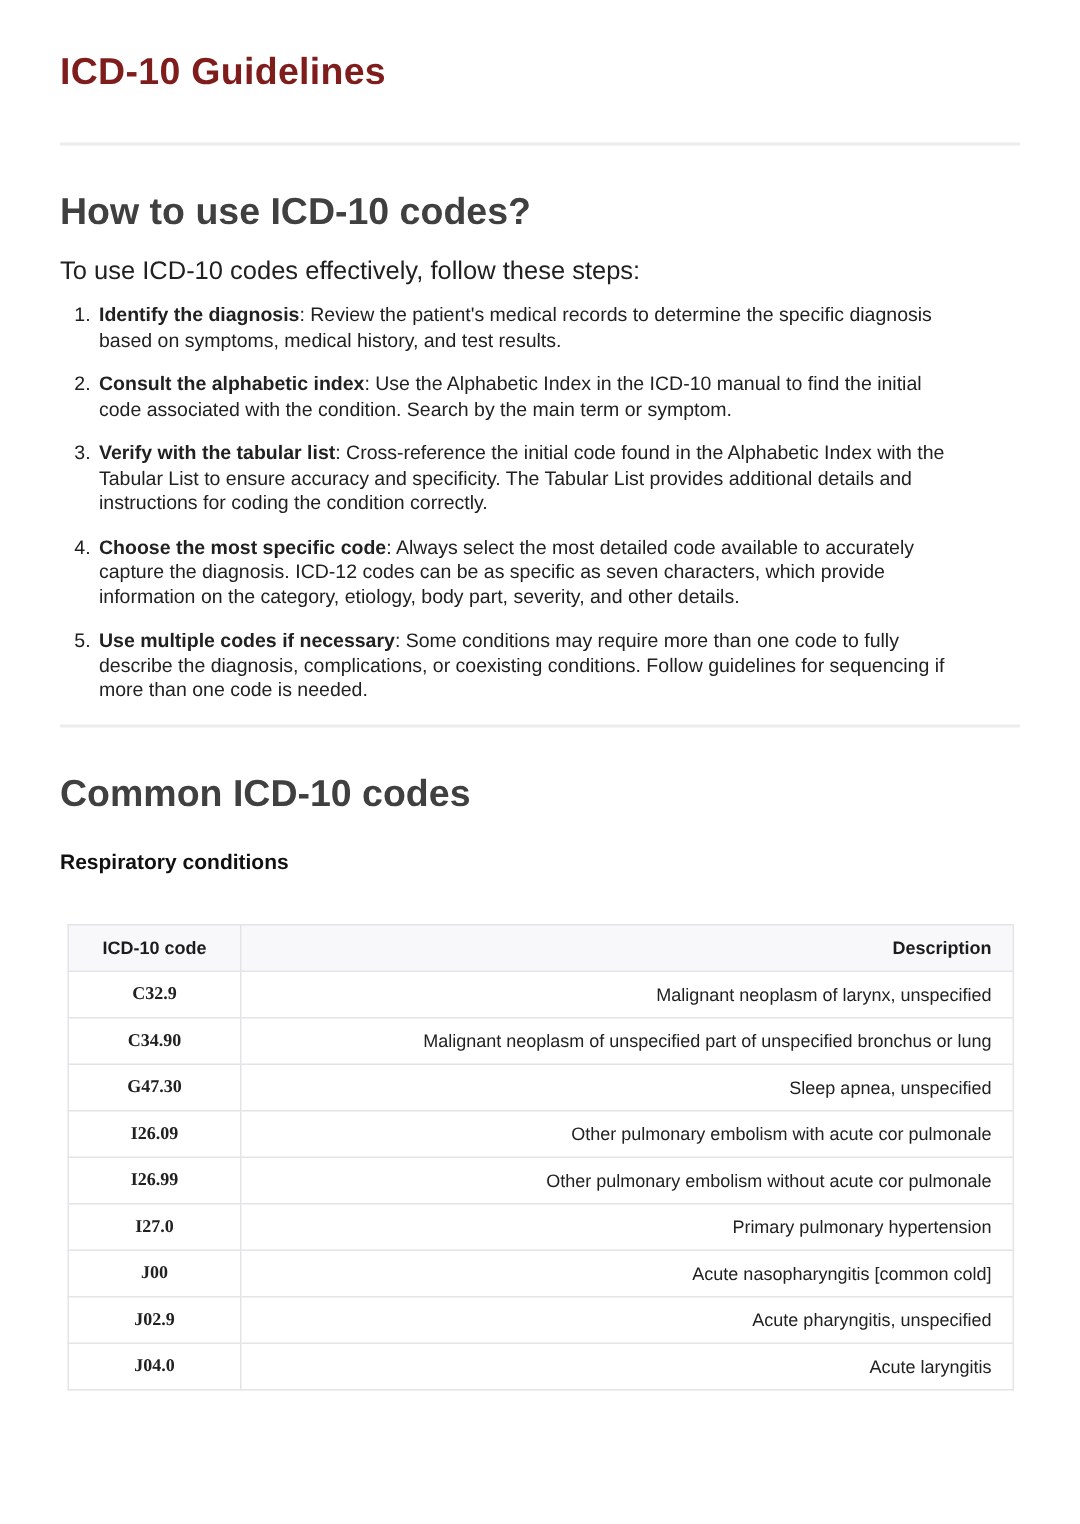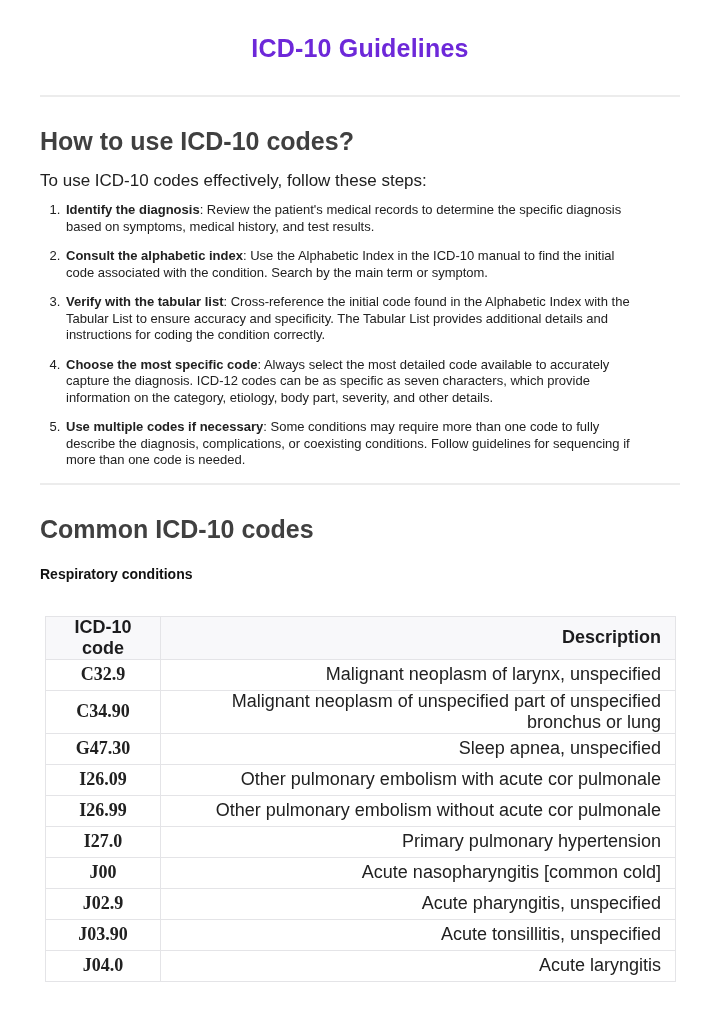--- a/index.html
+++ b/index.html
@@ -10,23 +10,22 @@
     margin: 0 auto;
     padding: 34px 40px 0 40px;
     overflow: hidden;
     background: #ffffff;
     font-family: "Liberation Sans", sans-serif;
     color: #212121;
   }
   .doc-title {
     font-size: 25px;
     font-weight: bold;
-    text-align: center;
     margin: 0 0 32px 0;
-    color: #6d28d9;
+    color: #7f1d1d;
     letter-spacing: 0.2px;
   }
   .divider {
     border: none;
     border-top: 2px solid #ececec;
     margin: 0;
   }
   .section-heading {
     font-size: 25px;
     font-weight: bold;
@@ -54,21 +53,21 @@
   .sub-heading {
     font-size: 14px;
     font-weight: bold;
     margin: 22px 0 0 0;
     color: #111111;
   }
   table.codes {
     border-collapse: collapse;
     margin: 34px 0 0 5px;
     width: 631px;
-    font-size: 18px;
+    font-size: 12px;
     table-layout: fixed;
   }
   table.codes th, table.codes td {
     border: 1px solid #e4e4e7;
     height: 31px;
     padding: 0 14px;
     vertical-align: middle;
   }
   table.codes th {
     background: #f8f8fa;
@@ -140,23 +139,19 @@
       </tr>
       <tr>
         <td class="col-code">J00</td>
         <td class="col-desc">Acute nasopharyngitis [common cold]</td>
       </tr>
       <tr>
         <td class="col-code">J02.9</td>
         <td class="col-desc">Acute pharyngitis, unspecified</td>
       </tr>
       <tr>
-        <td class="col-code">J03.90</td>
-        <td class="col-desc">Acute tonsillitis, unspecified</td>
-      </tr>
-      <tr>
         <td class="col-code">J04.0</td>
         <td class="col-desc">Acute laryngitis</td>
       </tr>
     </tbody>
   </table>
 
 </div>
 
 </body></html>

